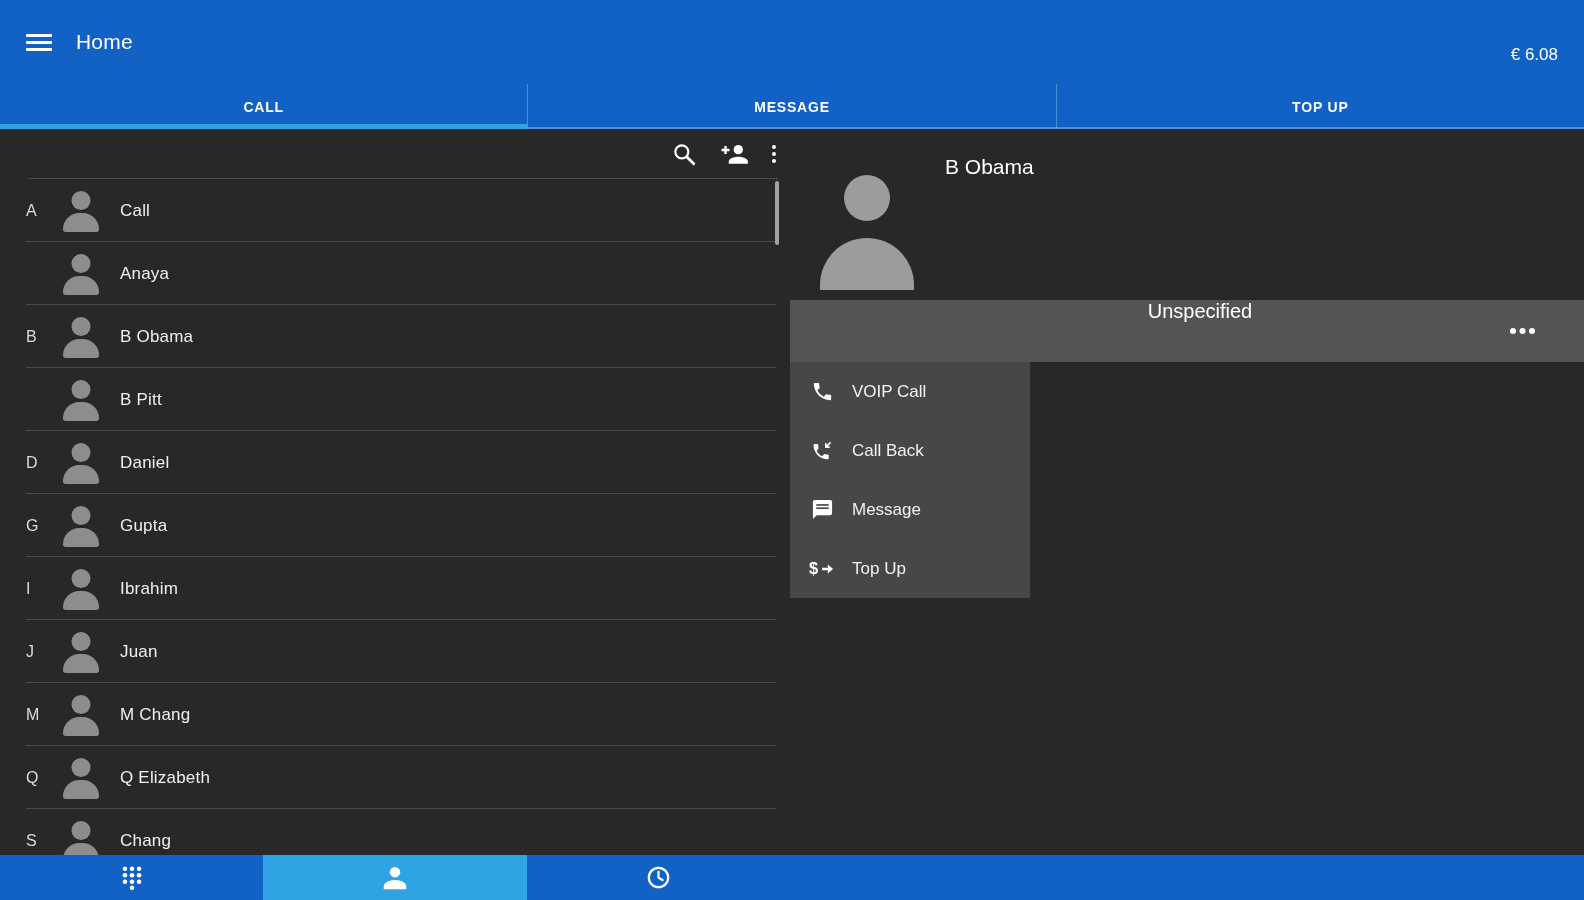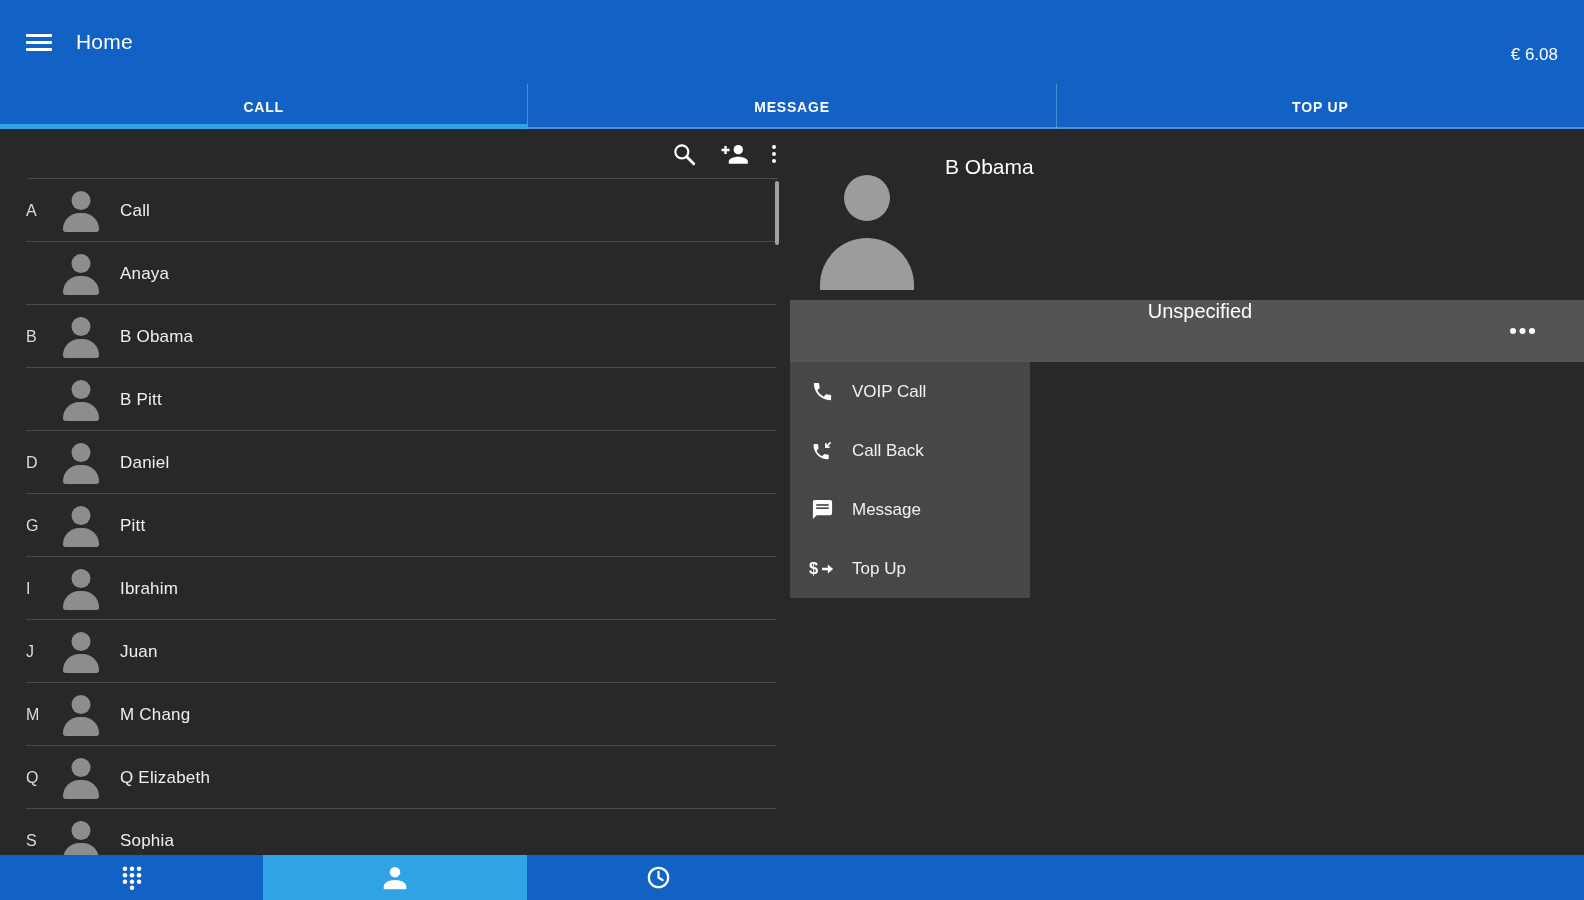--- a/index.html
+++ b/index.html
@@ -133,21 +133,21 @@
           <span class="cname">B Pitt</span>
         </div>
         <div class="contact-row">
           <span class="idx">D</span>
           <span class="avatar"></span>
           <span class="cname">Daniel</span>
         </div>
         <div class="contact-row">
           <span class="idx">G</span>
           <span class="avatar"></span>
-          <span class="cname">Pitt</span>
+          <span class="cname">Gupta</span>
         </div>
         <div class="contact-row">
           <span class="idx">I</span>
           <span class="avatar"></span>
           <span class="cname">Ibrahim</span>
         </div>
         <div class="contact-row">
           <span class="idx">J</span>
           <span class="avatar"></span>
           <span class="cname">Juan</span>
@@ -158,21 +158,21 @@
           <span class="cname">M Chang</span>
         </div>
         <div class="contact-row">
           <span class="idx">Q</span>
           <span class="avatar"></span>
           <span class="cname">Q Elizabeth</span>
         </div>
         <div class="contact-row">
           <span class="idx">S</span>
           <span class="avatar"></span>
-          <span class="cname">Sophia</span>
+          <span class="cname">Chang</span>
         </div>
       </div>
 
       <div class="scroll-thumb"></div>
     </section>
 
     <section class="detail-pane">
       <div class="big-avatar"></div>
       <h2 class="detail-name">B Obama</h2>
 

